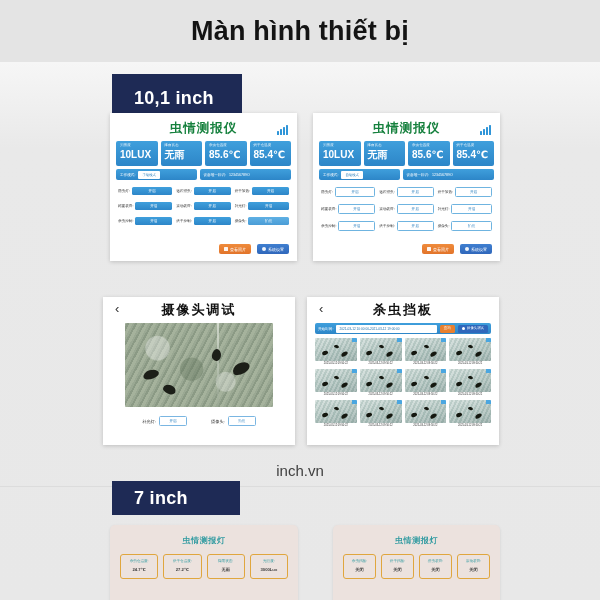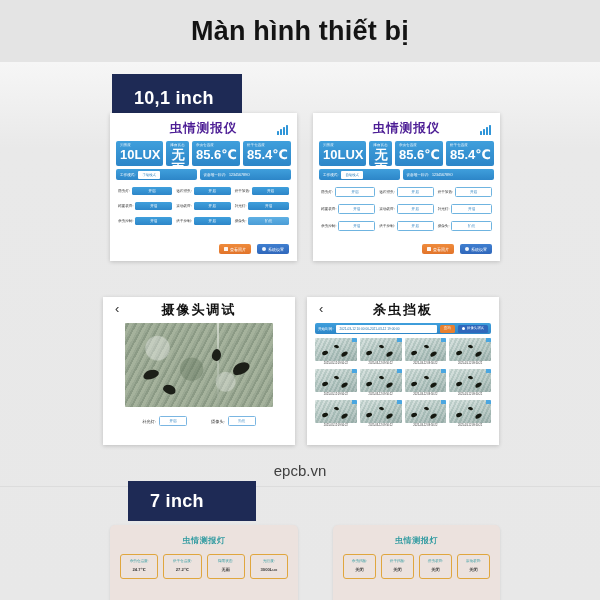--- a/index.html
+++ b/index.html
@@ -29,59 +29,59 @@
   }
 
   
   .sect-tag{
     position:absolute;background:#1e2a55;color:#ffffff;
     font-size:18px;font-weight:bold;
     display:flex;align-items:center;padding-left:22px;
     box-sizing:border-box;letter-spacing:.3px;
   }
   #tag101{left:112px;top:74px;width:130px;height:48px;}
-  #tag7{left:112px;top:481px;width:128px;height:40px;margin-left:16px;}
+  #tag7{left:112px;top:481px;width:128px;height:34px;}
 
   
   .card{
     position:absolute;background:#ffffff;
     box-shadow:0 1px 4px rgba(0,0,0,.18);
     box-sizing:border-box;overflow:hidden;
   }
   #card-a{left:110px;top:113px;width:187px;height:148px;}
   #card-b{left:313px;top:113px;width:187px;height:148px;}
   #card-c{left:103px;top:297px;width:192px;height:148px;}
   #card-d{left:307px;top:297px;width:192px;height:148px;}
 
   
   .dash-head{
     position:relative;height:26px;display:flex;align-items:center;
     justify-content:center;margin-top:2px;
   }
   .dash-title{
-    font-size:12.5px;font-weight:bold;color:#4c1d95;letter-spacing:1px;
+    font-size:12.5px;font-weight:bold;color:#15803d;letter-spacing:1px;
   }
   .signal{
     position:absolute;right:9px;bottom:6px;display:flex;align-items:flex-end;gap:1px;
   }
   .signal i{display:block;width:2px;background:#2f95d8;border-radius:.5px;}
   .signal i:nth-child(1){height:4px;}
   .signal i:nth-child(2){height:6px;}
   .signal i:nth-child(3){height:8px;}
   .signal i:nth-child(4){height:10px;}
 
   
   .stats{display:flex;gap:3px;padding:0 6px;}
   .stat{
     flex:1;height:25px;border-radius:2px;
     background:linear-gradient(180deg,#3f9fdc 0%,#2d86c8 100%);
     color:#fff;box-sizing:border-box;padding:2px 3px 0 4px;
   }
   .stat .k{font-size:3.4px;line-height:5px;opacity:.95;letter-spacing:.2px;}
-  .stat .v{font-size:13px;font-weight:bold;text-align:center;line-height:14px;}
+  .stat .v{font-size:10px;font-weight:bold;text-align:left;line-height:14px;}
 
   
   .modebar{display:flex;gap:3px;padding:3px 6px 0 6px;}
   .mode-left,.mode-right{
     height:11px;border-radius:2px;display:flex;align-items:center;
     background:linear-gradient(180deg,#3f9fdc 0%,#2d86c8 100%);
     color:#fff;font-size:3.6px;padding:0 4px;box-sizing:border-box;gap:3px;
   }
   .mode-left{flex:0 0 46%;}
   .mode-right{flex:1;}
@@ -572,21 +572,21 @@
             <span class="tag"></span>
             <span class="tbug tb1"></span>
             <span class="tbug tb2"></span>
             <span class="tbug tb3"></span>
           </div>
           <div class="tcap">2025-03-12 09:50:22</div>
         </div>
     </div>
   </div>
 
-  <div class="watermark">epcb.vn</div>
+  <div class="watermark">inch.vn</div>
   <div class="hr-line"></div>
 
   <div class="sect-tag" id="tag7">
     <span>7 inch</span>
   </div>
 
   <div class="card7" id="card-e">
     <div class="c7-title">虫情测报灯</div>
     <div class="c7-grid">
       <div class="c7-cell">

